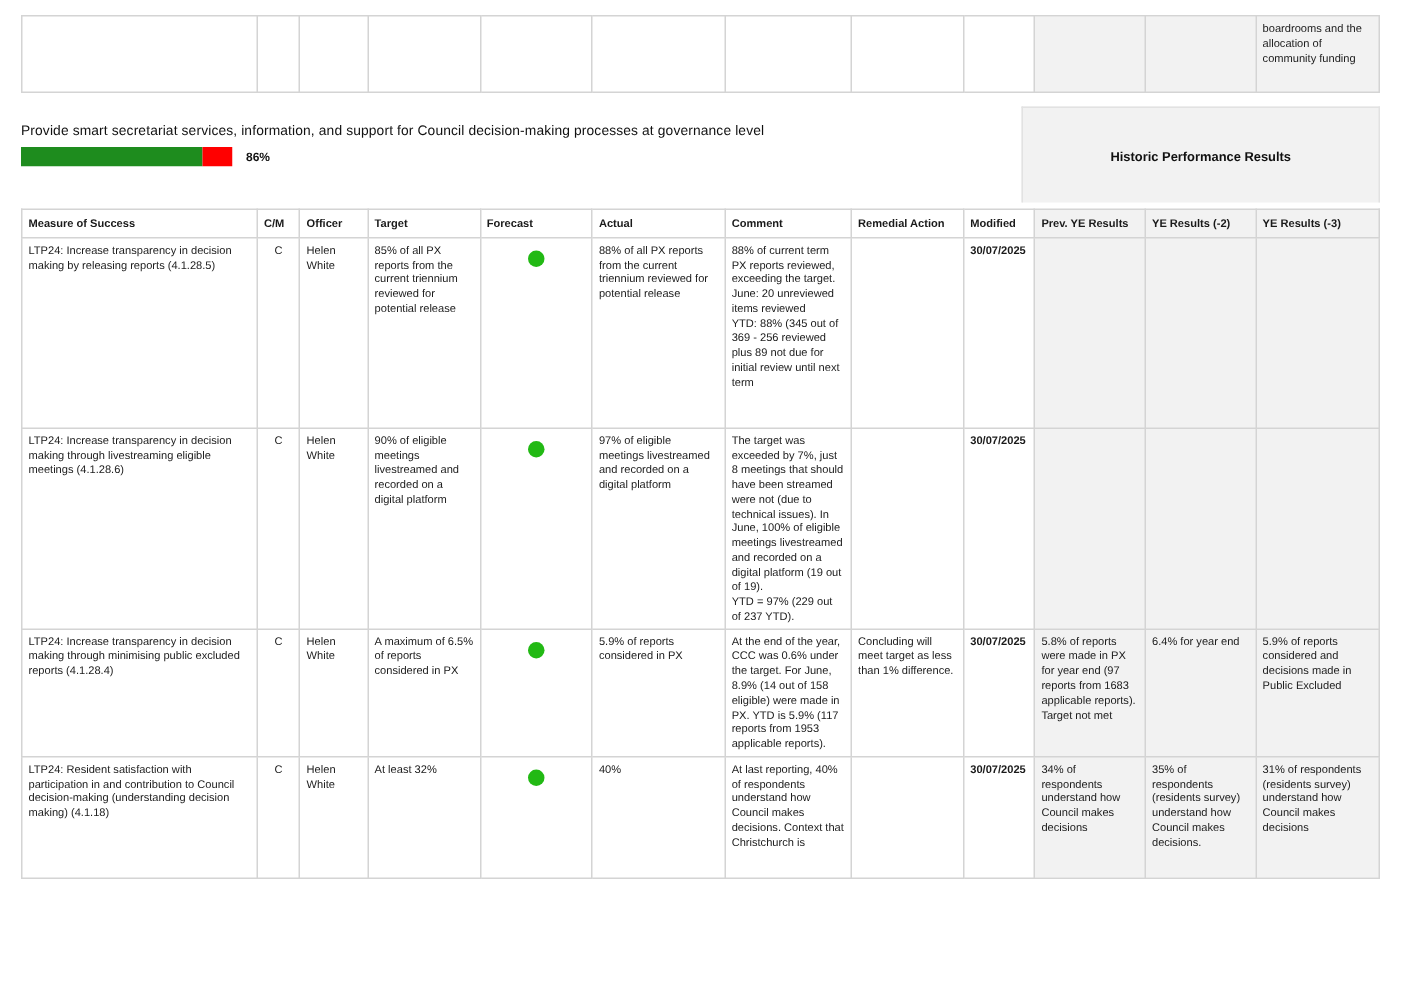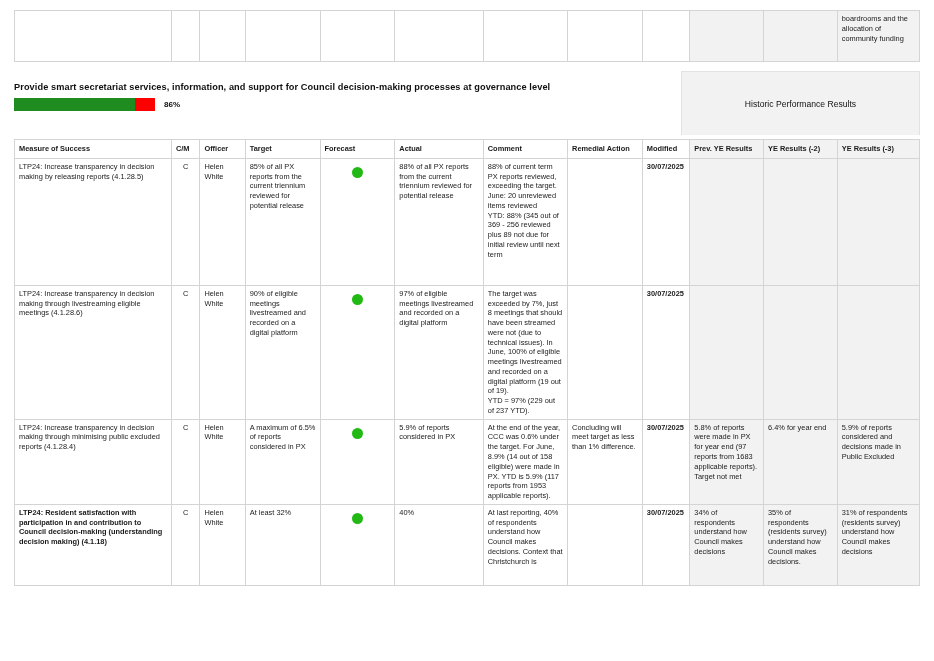--- a/index.html
+++ b/index.html
@@ -50,21 +50,21 @@
   }
   .shaded { background: #f2f2f2; }
 
   
   .section-head {
     position: relative;
     margin-top: 19px;
     height: 58px;
   }
   .section-title {
-    font-weight: bold;
+    font-weight: normal;
     font-size: 9.2px;
     line-height: 1.42;
     width: 600px;
     color: #111111;
     letter-spacing: 0.01em;
   }
   .progress-row {
     margin-top: 4px;
     display: flex;
     align-items: center;
@@ -92,21 +92,21 @@
     height: 64px;
     background: #f2f2f2;
     border: 1px solid #e2e2e2;
     border-bottom: none;
     box-sizing: border-box;
     display: flex;
     align-items: center;
     justify-content: center;
   }
   .historic-banner span {
-    font-weight: normal;
+    font-weight: bold;
     font-size: 8.6px;
     color: #111;
   }
 
   
   .measures-table { margin-top: 0px; }
   .measures-table thead th {
     font-weight: bold;
     font-size: 7.4px;
     background: #ffffff;
@@ -250,21 +250,21 @@
           <td class="dot-cell"><span class="status-dot" style="background: rgb(34, 185, 20);"></span></td>
           <td>5.9% of reports considered in PX</td>
           <td class="pre">At the end of the year, CCC was 0.6% under the target. For June, 8.9% (14 out of 158 eligible) were made in PX. YTD is 5.9% (117 reports from 1953 applicable reports).</td>
           <td>Concluding will meet target as less than 1% difference.</td>
           <td class="nowrap">30/07/2025</td>
           <td class="shaded">5.8% of reports were made in PX for year end (97 reports from 1683 applicable reports). Target not met</td>
           <td class="shaded">6.4% for year end</td>
           <td class="shaded">5.9% of reports considered and decisions made in Public Excluded</td>
         </tr>
         <tr>
-          <td style="height: 74px; font-weight: bold;">LTP24: Resident satisfaction with participation in and contribution to Council decision-making (understanding decision making) (4.1.18)</td>
+          <td style="height: 74px;">LTP24: Resident satisfaction with participation in and contribution to Council decision-making (understanding decision making) (4.1.18)</td>
           <td class="center">C</td>
           <td>Helen White</td>
           <td>At least 32%</td>
           <td class="dot-cell"><span class="status-dot" style="background: rgb(34, 185, 20);"></span></td>
           <td>40%</td>
           <td class="pre">At last reporting, 40% of respondents understand how Council makes decisions. Context that Christchurch is</td>
           <td></td>
           <td class="nowrap">30/07/2025</td>
           <td class="shaded">34% of respondents understand how Council makes decisions</td>
           <td class="shaded">35% of respondents (residents survey) understand how Council makes decisions.</td>

